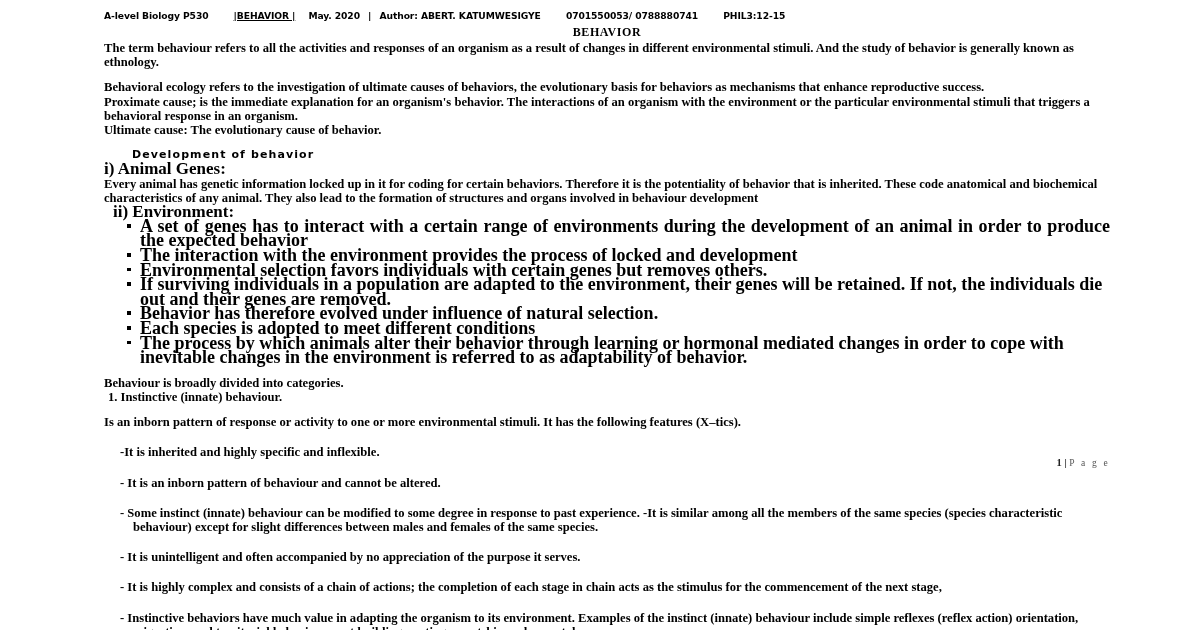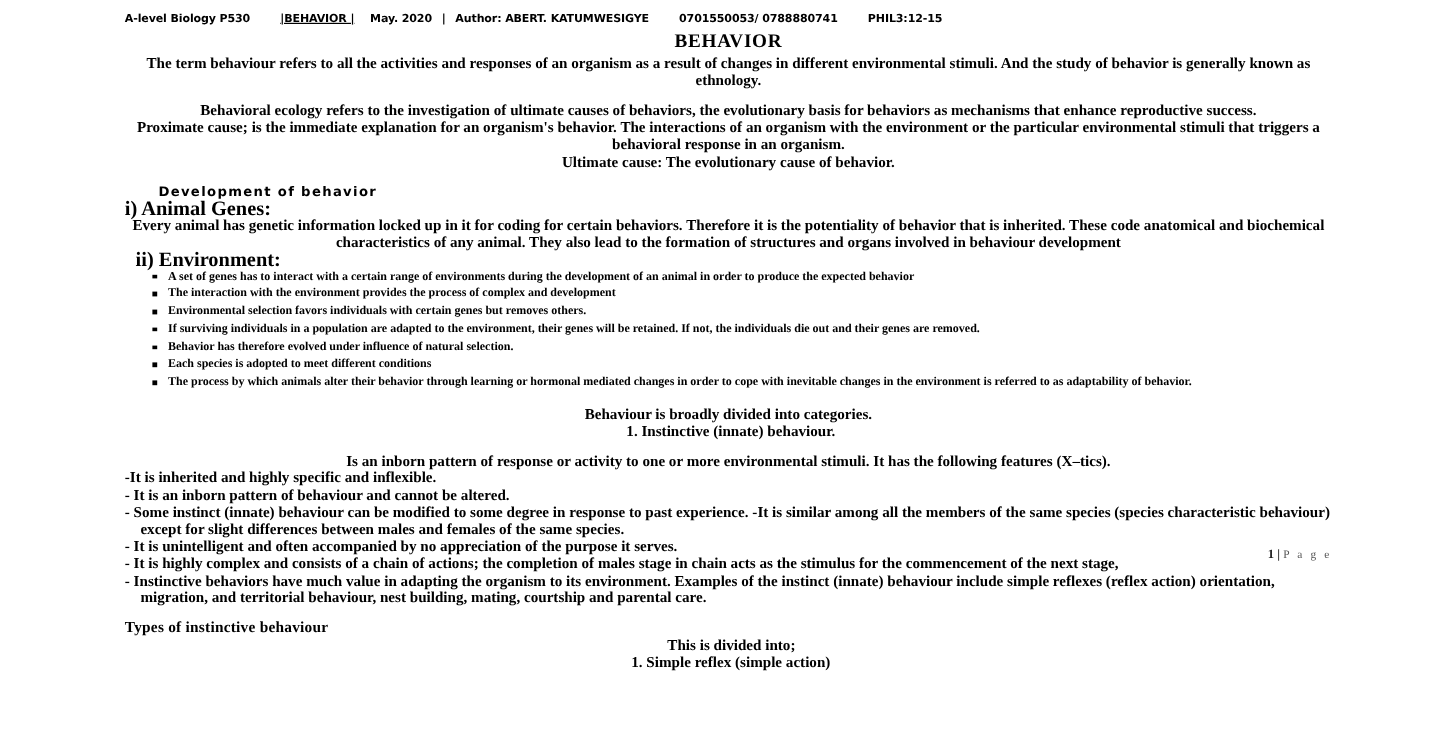--- a/index.html
+++ b/index.html
@@ -36,32 +36,32 @@
   .doc-header .sep { padding: 0 5px; }
   .doc-header .gap-sm { padding-left: 10px; }
   .doc-header .underlined { text-decoration: underline; }
   .doc-header .wide { padding-left: 22px; }
 
   
   .doc-title {
     text-align: center;
     font-family: "Liberation Serif", serif;
     font-weight: bold;
-    font-size: 16px;
+    font-size: 12px;
     letter-spacing: 0.6px;
     margin: 0 0 1px 0;
     line-height: 1.15;
   }
 
   
   p.para {
     margin: 0;
     font-size: 12.6px;
     line-height: 14.2px;
-    text-align: center;
+    text-align: left;
     font-weight: bold;
   }
   .spacer-md { height: 11px; }
 
   b, strong { font-weight: bold; }
 
   
   .dev-heading {
     font-family: "DejaVu Sans", "Liberation Sans", sans-serif;
     font-weight: bold;
@@ -81,21 +81,21 @@
 
   
   ul.sq {
     list-style: none;
     margin: 0;
     padding: 0 0 0 22px;
   }
   ul.sq > li {
     position: relative;
     padding-left: 14px;
-    font-size: 10px;
+    font-size: 18px;
     line-height: 14.2px;
     font-weight: bold;
     margin: 0 0 0.5px 0;
   }
   ul.sq > li::before {
     content: "";
     position: absolute;
     left: 1px;
     top: 5px;
     width: 3.6px;
@@ -103,35 +103,34 @@
     background: #000;
   }
   li.just { text-align: justify; }
 
   
   .dash-list { margin: 0; padding: 0; }
   .dash-item {
     font-size: 12.6px;
     line-height: 14.2px;
     font-weight: bold;
-    margin: 0;
+    margin: 16px;
     padding-left: 11px;
     text-indent: -11px;
   }
   .dash-item.tight { padding-left: 0; text-indent: 0; }
   .dash-item.hang { padding-left: 13px; text-indent: -13px; }
 
   
   .num-line {
     font-size: 12.6px;
     line-height: 14.4px;
     font-weight: bold;
     margin: 0;
     padding-left: 4px;
-    text-align: center;
   }
 
   
   .sec-head {
     font-size: 12.8px;
     font-weight: bold;
     line-height: 14.6px;
     margin: 0;
     letter-spacing: 0.2px;
   }
@@ -185,21 +184,21 @@
 
   <div class="dev-heading">Development of behavior</div>
 
   <div class="sub-head">i) Animal Genes:</div>
   <p class="para">Every animal has genetic information locked up in it for coding for certain behaviors. Therefore it is the potentiality of behavior that is inherited. These code anatomical and biochemical characteristics of any animal. They also lead to the formation of structures and organs involved in behaviour development</p>
 
   <div class="sub-head indent">ii) Environment:</div>
 
   <ul class="sq">
     <li class="just">A set of genes has to interact with a certain range of environments during the development of an animal in order to produce the expected behavior</li>
-    <li>The interaction with the environment provides the process of complex and development</li>
+    <li>The interaction with the environment provides the process of locked and development</li>
     <li>Environmental selection favors individuals with certain genes but removes others.</li>
     <li>If surviving individuals in a population are adapted to the environment, their genes will be retained. If not, the individuals die out and their genes are removed.</li>
     <li>Behavior has therefore evolved under influence of natural selection.</li>
     <li>Each species is adopted to meet different conditions</li>
     <li><span>The process by which animals alter their behavior through learning or hormonal mediated changes in order to cope with inevitable changes in the environment is referred to as </span><b>adaptability of behavior</b><span>.</span></li>
   </ul>
 
   <div class="spacer-md"></div>
 
   <p class="para">Behaviour is broadly divided into categories.</p>
@@ -207,21 +206,21 @@
 
   <div class="spacer-md"></div>
 
   <p class="para">Is an inborn pattern of response or activity to one or more environmental stimuli. It has the following features (X–tics).</p>
 
   <div class="dash-list">
     <p class="dash-item tight">-It is inherited and highly specific and inflexible.</p>
     <p class="dash-item tight">- It is an inborn pattern of behaviour and cannot be altered.</p>
     <p class="dash-item hang">- Some instinct (innate) behaviour can be modified to some degree in response to past experience. -It is similar among all the members of the same species (species characteristic behaviour) except for slight differences between males and females of the same species.</p>
     <p class="dash-item tight">- It is unintelligent and often accompanied by no appreciation of the purpose it serves.</p>
-    <p class="dash-item hang">- It is highly complex and consists of a chain of actions; the completion of males stage in chain acts as the stimulus for the commencement of the next stage,</p>
+    <p class="dash-item hang">- It is highly complex and consists of a chain of actions; the completion of each stage in chain acts as the stimulus for the commencement of the next stage,</p>
     <p class="dash-item hang">- Instinctive behaviors have much value in adapting the organism to its environment. Examples of the instinct (innate) behaviour include simple reflexes (reflex action) orientation, migration, and territorial behaviour, nest building, mating, courtship and parental care.</p>
   </div>
 
   <div class="spacer-md"></div>
 
   <div class="sec-head">Types of instinctive behaviour</div>
   <p class="para" style="padding-left:5px">This is divided into;</p>
   <div class="num-line">1. Simple reflex (simple action)</div>
 
   <div class="footer">

